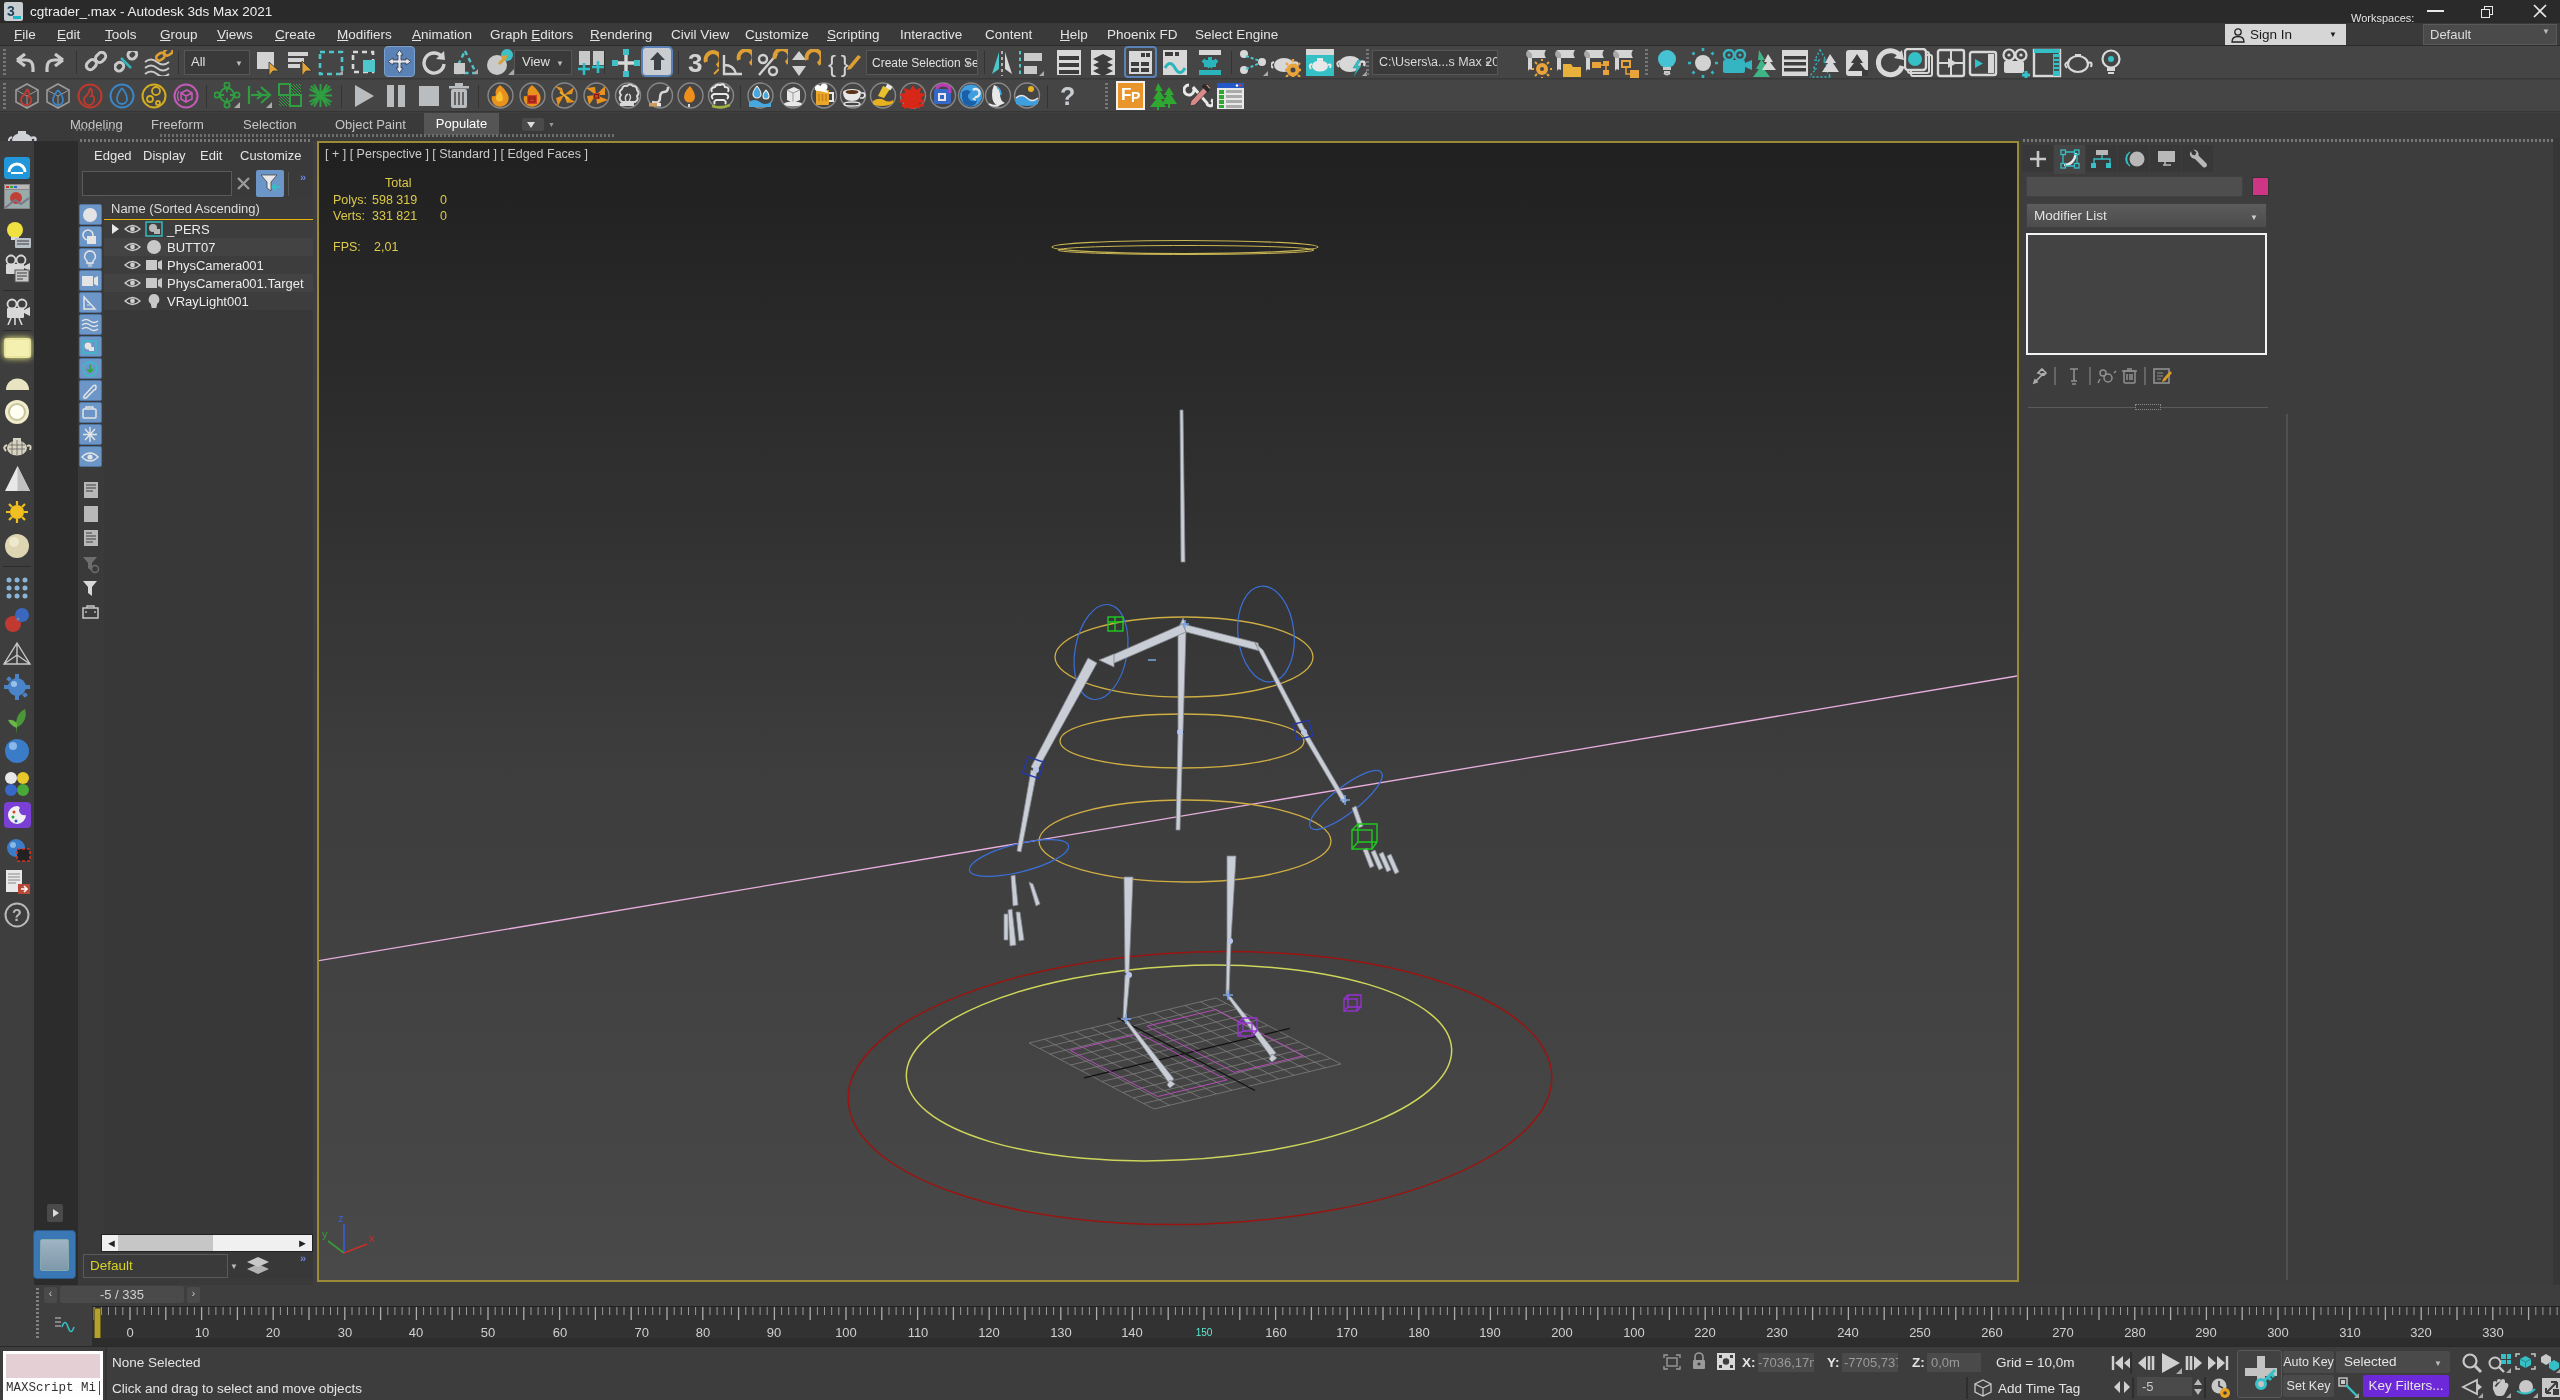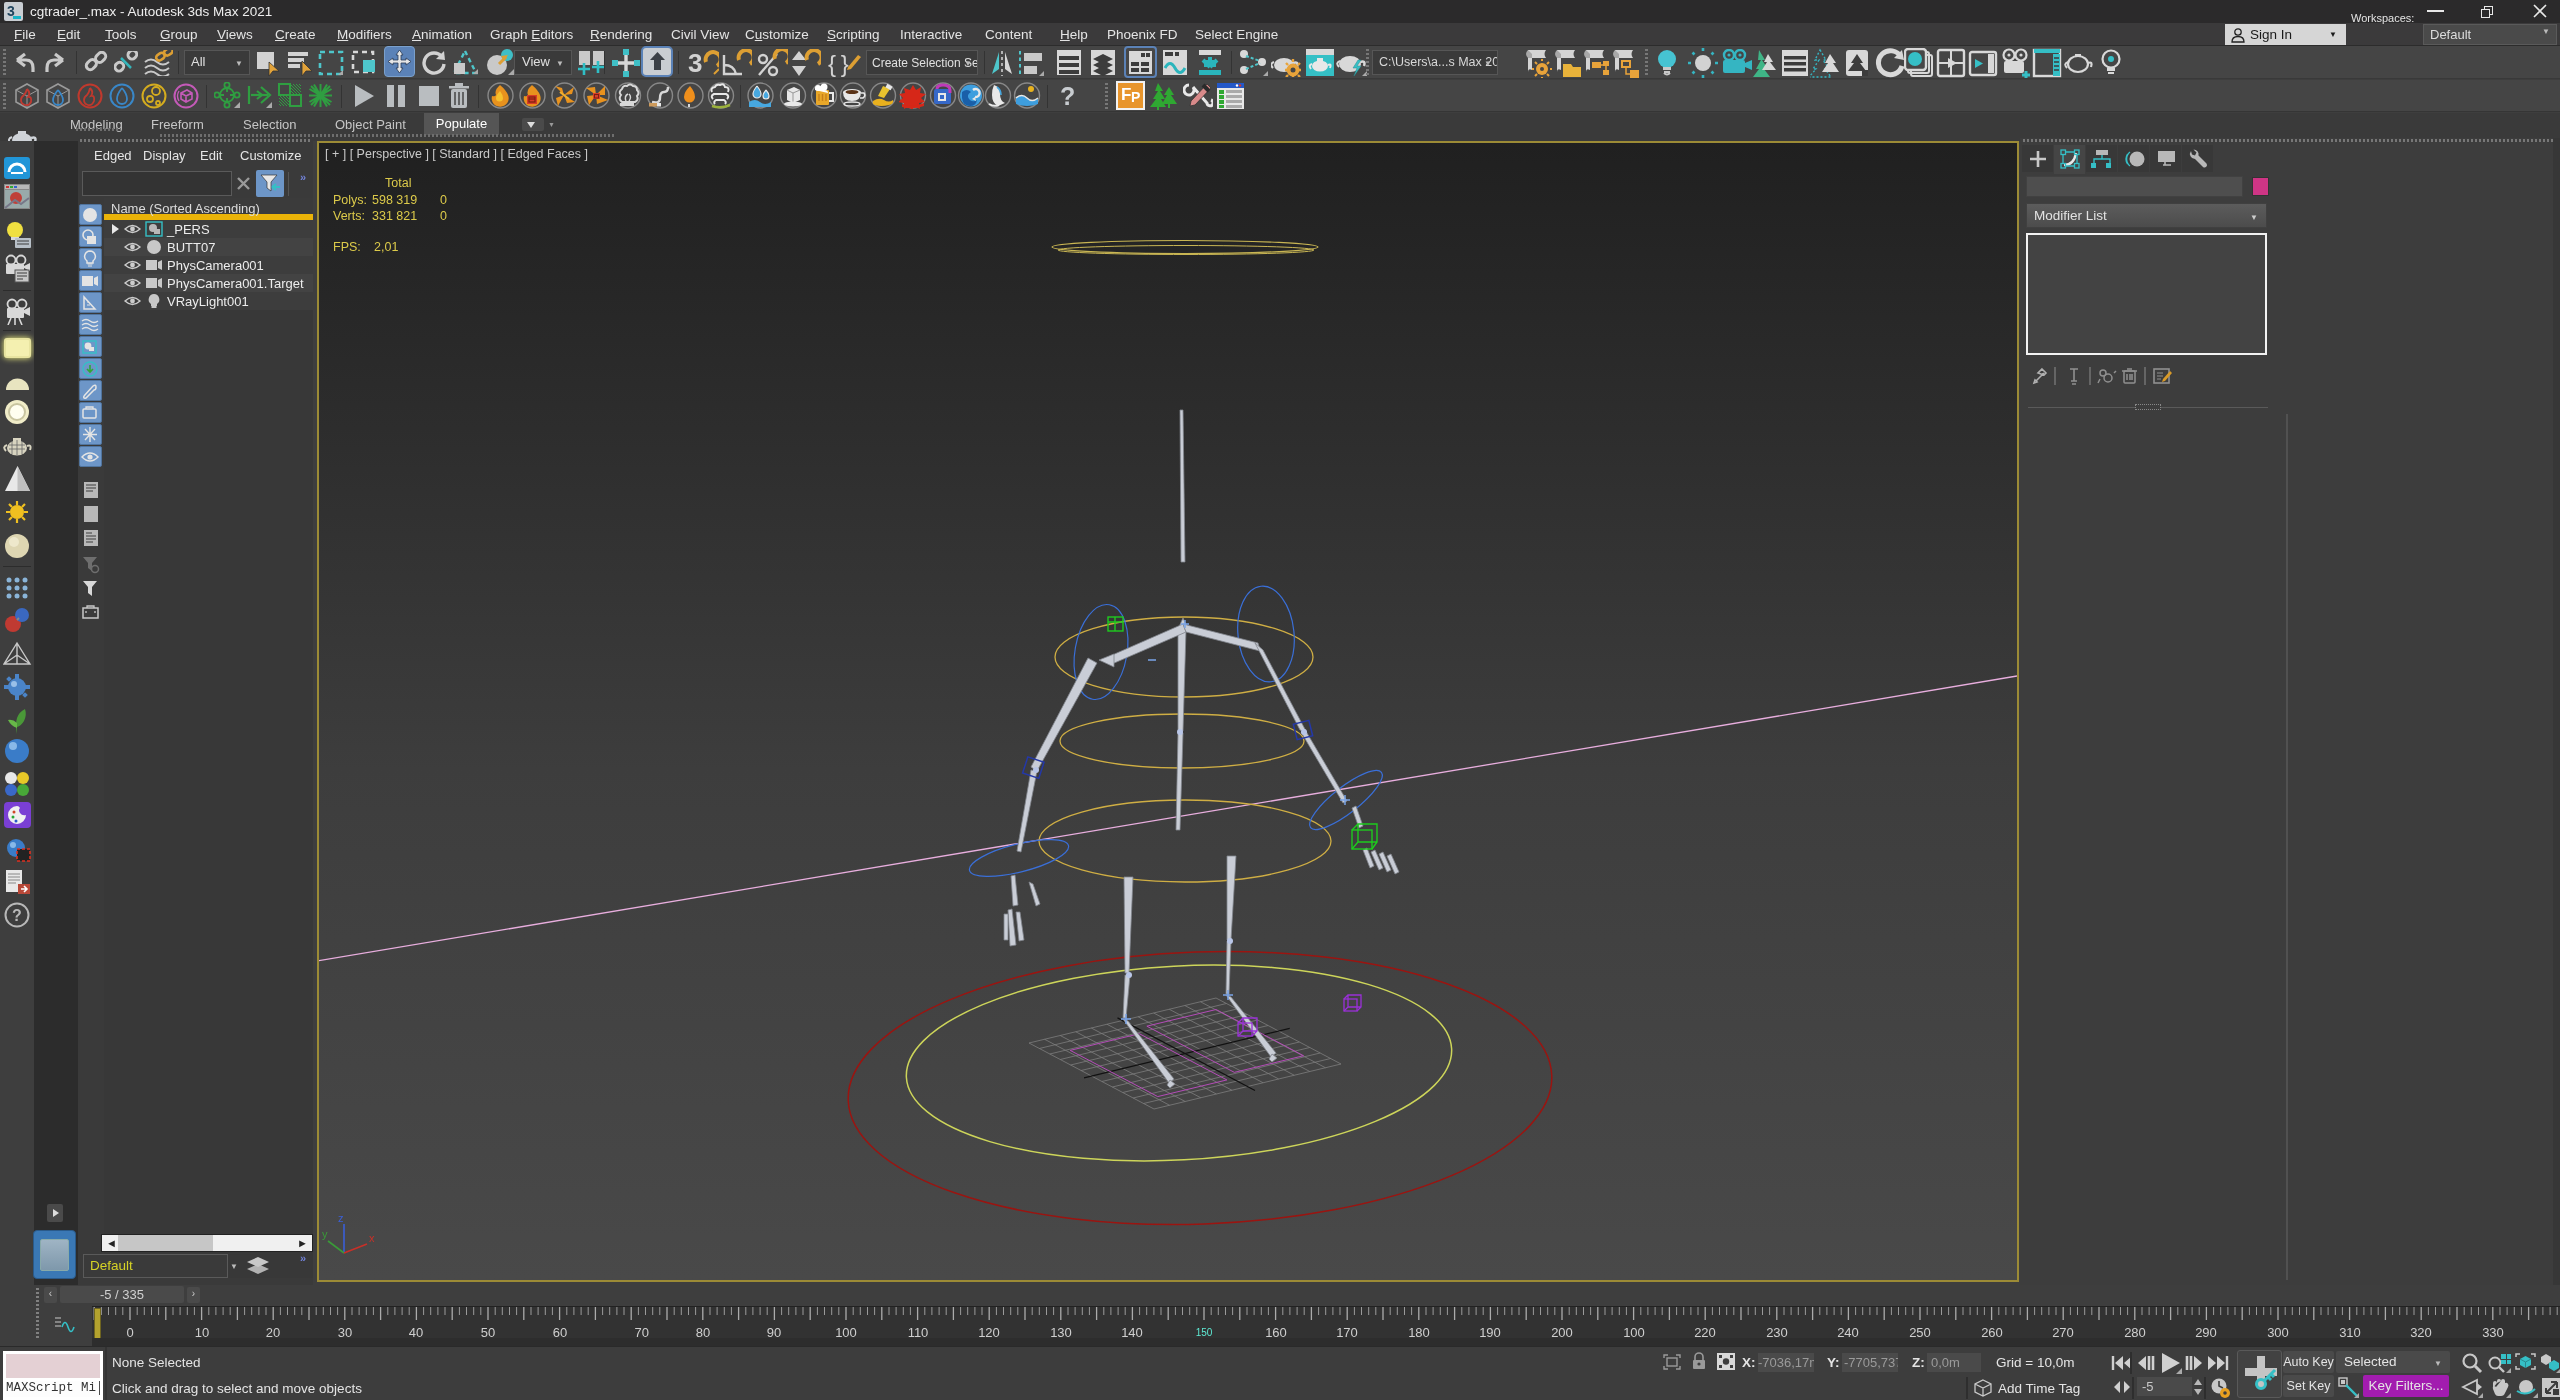--- a/index.html
+++ b/index.html
@@ -932,21 +932,21 @@
         <path d="M1 1 H15 L10 7 V16 L6 13 V7 Z" fill="#d8d8d8"></path>
       </svg>
   <svg class="fico" style="top:466px;left:4px" width="18" height="16">
         <rect x="1" y="4" width="15" height="10" fill="none" stroke="#c8c8c8" stroke-width="1.5"></rect>
         <path d="M5 4 v-2 h7 v2" stroke="#c8c8c8" stroke-width="1.3" fill="none"></path>
         <path d="M4 7 v2 M13 7 v2" stroke="#c8c8c8" stroke-width="1.3"></path>
       </svg>
  </div>
 
  <div class="a" style="left:26px;top:60px;width:209px;height:1080px;background:#383838"></div>
- <div class="a" style="left:26px;top:60px;width:209px;height:22px;background:#3b3b3b;border-bottom:6px solid #eab308;color:#dcdcdc;font-size:13px;padding:3px 0 0 7px">Name (Sorted Ascending)</div>
+ <div class="a" style="left:26px;top:60px;width:209px;height:22px;background:#3b3b3b;border-bottom:1px solid #eab308;color:#dcdcdc;font-size:13px;padding:3px 0 0 7px">Name (Sorted Ascending)</div>
  <div id="rows" style="position:absolute;left:26px;top:82px;width:209px">
   <div class="erow" style="background:#3d3d3d">
         <svg width="10" height="10" style="margin-left:6px">
           <path d="M2 0 L9 5 L2 10 Z" fill="#e8e8e8"></path>
         </svg>
         <svg class="eye" width="17" height="12">
           <path d="M1 6 Q8.5 -1 16 6 Q8.5 13 1 6 Z" fill="none" stroke="#ccc" stroke-width="1.4"></path>
           <circle cx="8.5" cy="6" r="2.4" fill="#ccc"></circle>
         </svg>
         <svg width="18" height="16">
@@ -1377,21 +1377,21 @@
     </svg>
  <div class="a" style="left:2283px;top:4px;width:51px;height:22px;background:#4a4a4a;border-radius:2px;color:#e4e4e4;font-size:12.5px;text-align:center;padding-top:4px;white-space:nowrap;overflow:hidden">Auto Key</div>
  <div class="a" style="left:2283px;top:28px;width:51px;height:22px;background:#4a4a4a;border-radius:2px;color:#e4e4e4;font-size:12.5px;text-align:center;padding-top:4px;white-space:nowrap;overflow:hidden">Set Key</div>
  <div class="a" style="left:2336px;top:4px;width:114px;height:22px;background:#4a4a4a;border-radius:2px;color:#e4e4e4;font-size:13.5px;padding:3px 0 0 8px">Selected<span class="a" style="right:8px;top:8px;font-size:8px;color:#bbb">▼</span></div>
  <svg class="a" style="left:2338px;top:30px" width="22" height="22">
       <rect x="1" y="1" width="8" height="8" fill="none" stroke="#c8c8c8" stroke-width="1.4"></rect>
       <rect x="3" y="3" width="4" height="4" fill="#c8c8c8"></rect>
       <path d="M8 8 L19 19" stroke="#35bfc6" stroke-width="2.4"></path>
       <path d="M16 21 l5 0 0-5 z" fill="#aaa"></path>
     </svg>
- <div class="a" style="left:2363px;top:28px;width:86px;height:22px;background:#a21caf;border-radius:2px;color:#e4e4e4;font-size:13.5px;text-align:center;padding-top:3px">Key Filters...</div>
+ <div class="a" style="left:2363px;top:28px;width:86px;height:22px;background:#6d28d9;border-radius:2px;color:#e4e4e4;font-size:13.5px;text-align:center;padding-top:3px">Key Filters...</div>
 
  <svg class="a" style="left:2461px;top:5px" width="22" height="22">
       <circle cx="9" cy="9" r="6.5" fill="none" stroke="#c8c8c8" stroke-width="2.2"></circle>
       <path d="M14 14 L20 20" stroke="#c8c8c8" stroke-width="3"></path>
     </svg>
  <svg class="a" style="left:2487px;top:5px" width="24" height="22">
       <circle cx="8" cy="11" r="5.5" fill="none" stroke="#c8c8c8" stroke-width="2"></circle>
       <path d="M12 15 L17 20" stroke="#c8c8c8" stroke-width="2.4"></path>
       <g fill="#35bfc6">
         <rect x="14" y="2" width="5" height="5"></rect>

